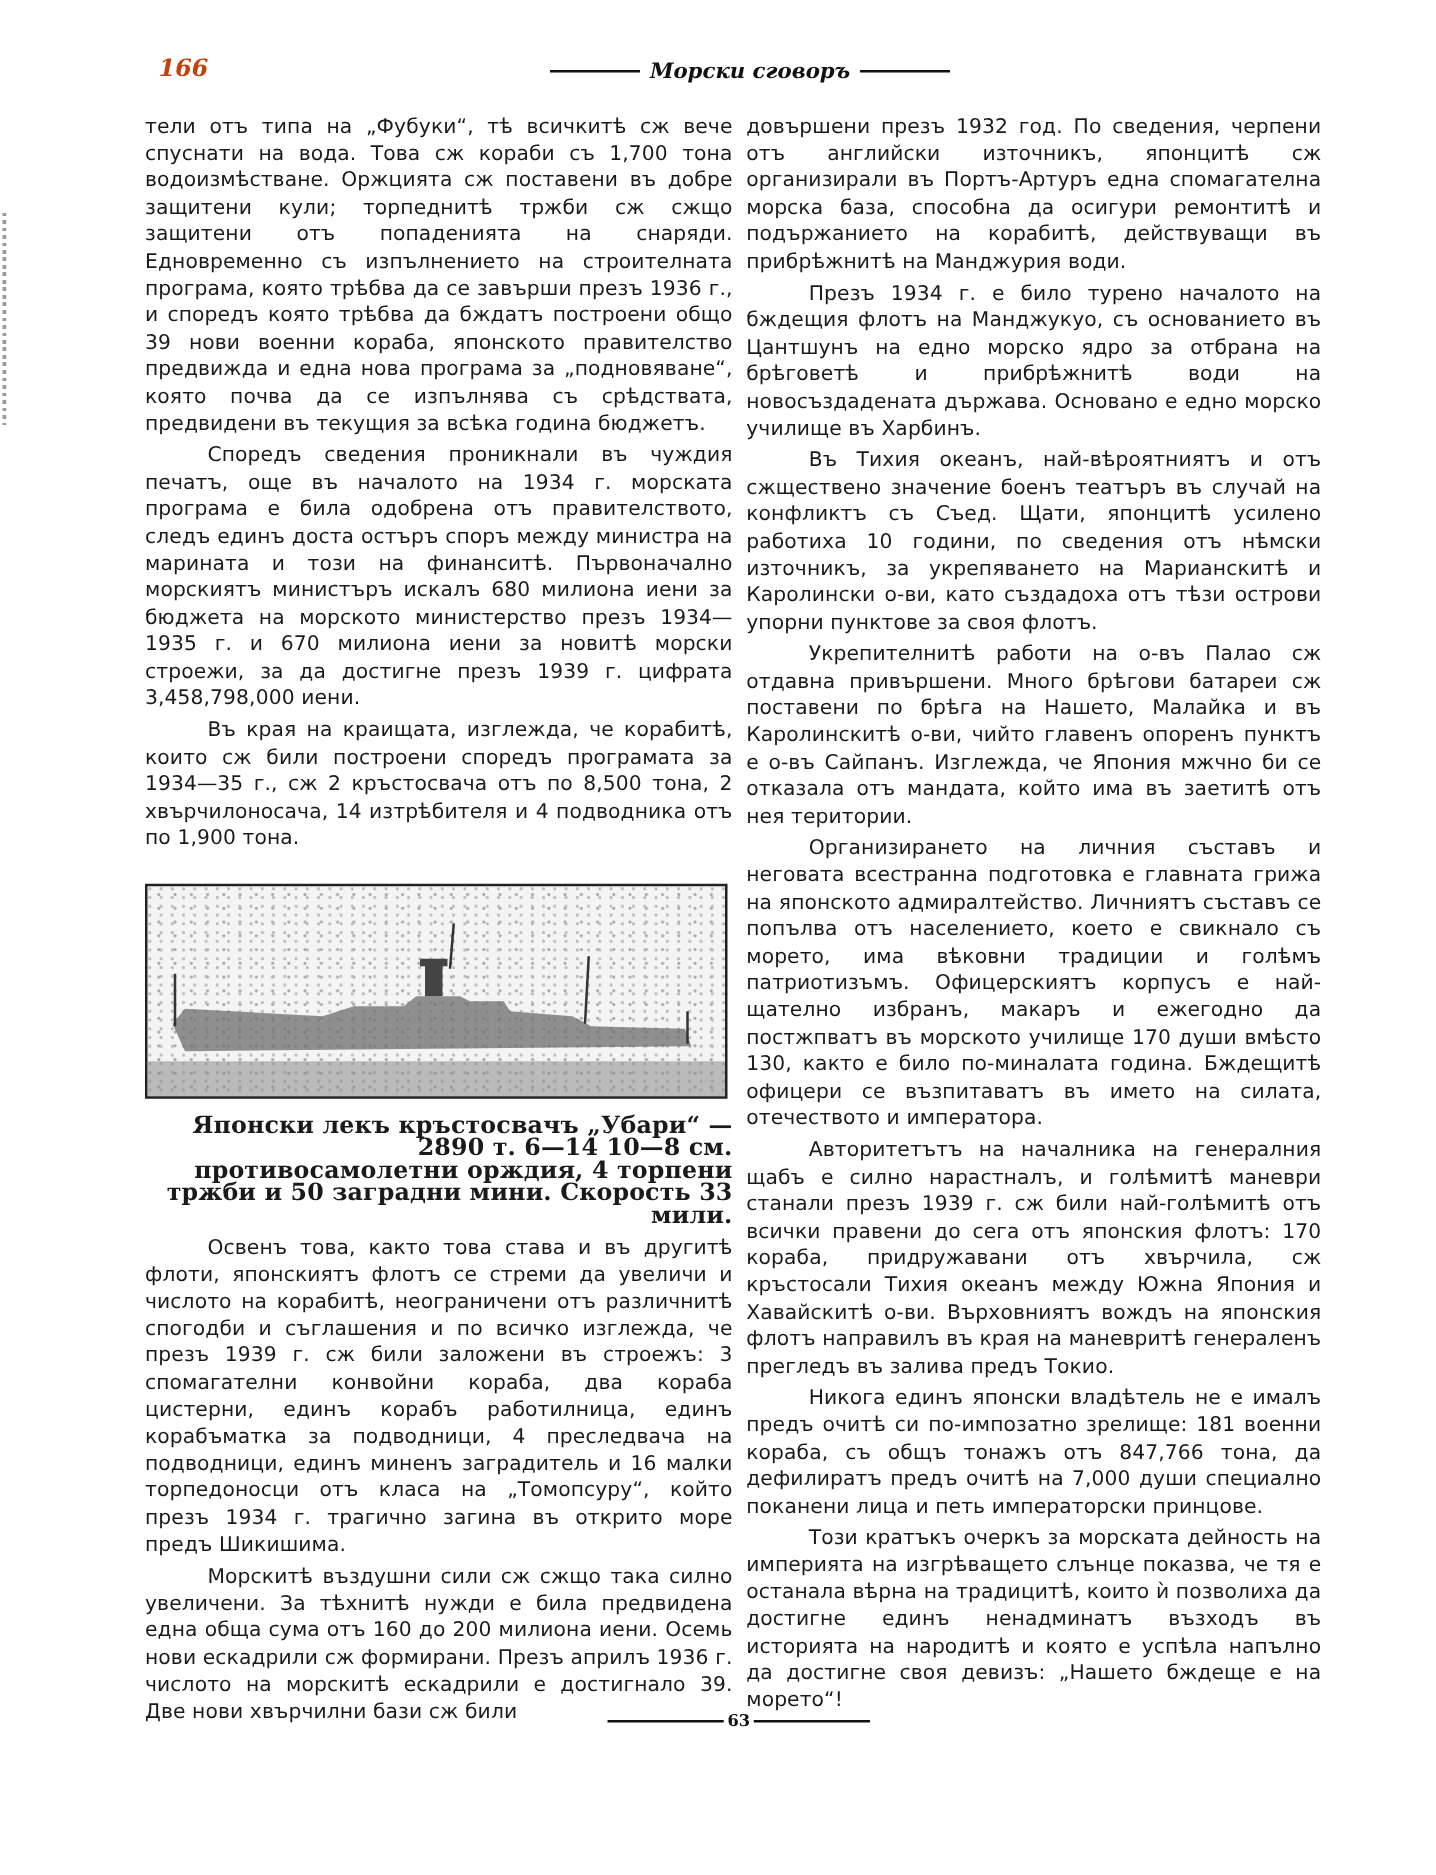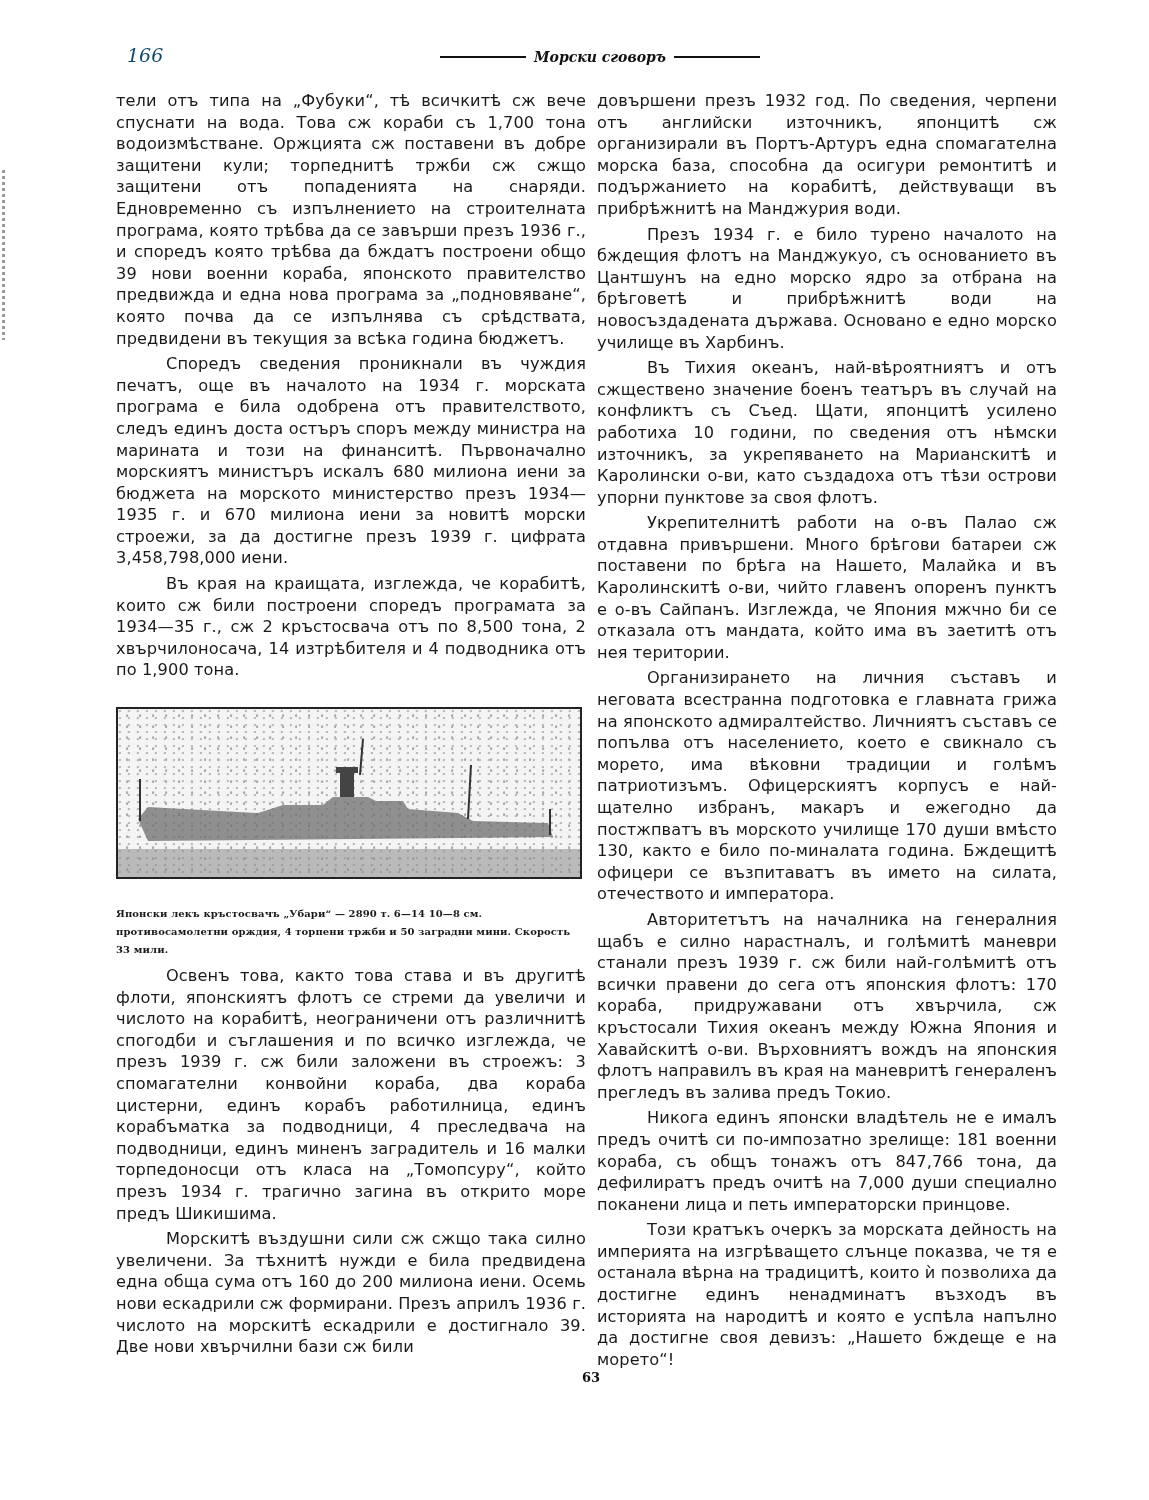--- a/index.html
+++ b/index.html
@@ -8,31 +8,31 @@
     font-family: "DejaVu Sans", sans-serif; color: #1a1a1a;
   }
   .scan-edge {
     position: absolute; left: 2px; top: 170px; width: 3px; height: 170px;
     background: repeating-linear-gradient(#555 0 3px, transparent 3px 6px);
     opacity: 0.6;
   }
   .header { position: absolute; left: 0; top: 40px; width: 1149px; height: 40px; }
   .page-num {
     position: absolute; left: 127px; top: 4px;
-    font-family: "DejaVu Serif", serif; font-style: italic; font-weight: normal;
-    font-size: 19px; color: #0c4a6e;
+    font-family: "DejaVu Serif", serif; font-style: italic; font-weight: bold;
+    font-size: 19px; color: #c2410c;
   }
   .running-head {
     position: absolute; left: 440px; top: 2px; width: 320px; height: 30px;
     display: flex; align-items: center; gap: 8px;
   }
   .rule { flex: 1; height: 2px; background: #111; }
   .running-title {
     font-family: "DejaVu Serif", serif; font-style: italic; font-weight: bold;
-    font-size: 14px; color: #111; white-space: nowrap;
+    font-size: 17px; color: #111; white-space: nowrap;
   }
   .col {
     position: absolute; top: 90px;
     font-size: 16.2px; line-height: 21.6px; text-align: justify;
     letter-spacing: 0.1px;
   }
   .col-left { left: 116px; width: 470px; }
   .col-right { left: 597px; width: 460px; }
   .col p { margin: 0 0 4px 0; text-indent: 50px; }
   .col p.noindent { text-indent: 0; }
@@ -42,24 +42,24 @@
     background:
       radial-gradient(circle at 20% 30%, #bbb 0 1px, transparent 1.5px),
       radial-gradient(circle at 70% 60%, #aaa 0 1px, transparent 1.5px),
       #f4f4f4;
     background-size: 9px 7px, 13px 11px, auto;
     overflow: hidden;
   }
   .photo svg { position: absolute; left: 0; top: 0; width: 100%; height: 100%; }
   .caption {
     font-family: "DejaVu Serif", serif; font-weight: bold;
-    font-size: 10px; line-height: 18px; text-align: left; margin-top: 26px;
+    font-size: 19px; line-height: 18px; text-align: right; margin-top: 12px;
   }
   .footer { position: absolute; left: 486px; top: 1370px; width: 210px; height: 14px;
-    display: flex; align-items: center; flex-direction: column; }
+    display: flex; align-items: center; }
   .footer .rule { height: 2px; }
   .footer-mark {
     font-family: "DejaVu Serif", serif; font-weight: bold; font-size: 13px;
     padding: 0 3px; color: #111;
   }
   .ornament { font-size: 14px; color: #555; letter-spacing: -2px; margin-right: 2px; }
 </style>
 </head>
 <body>
 

